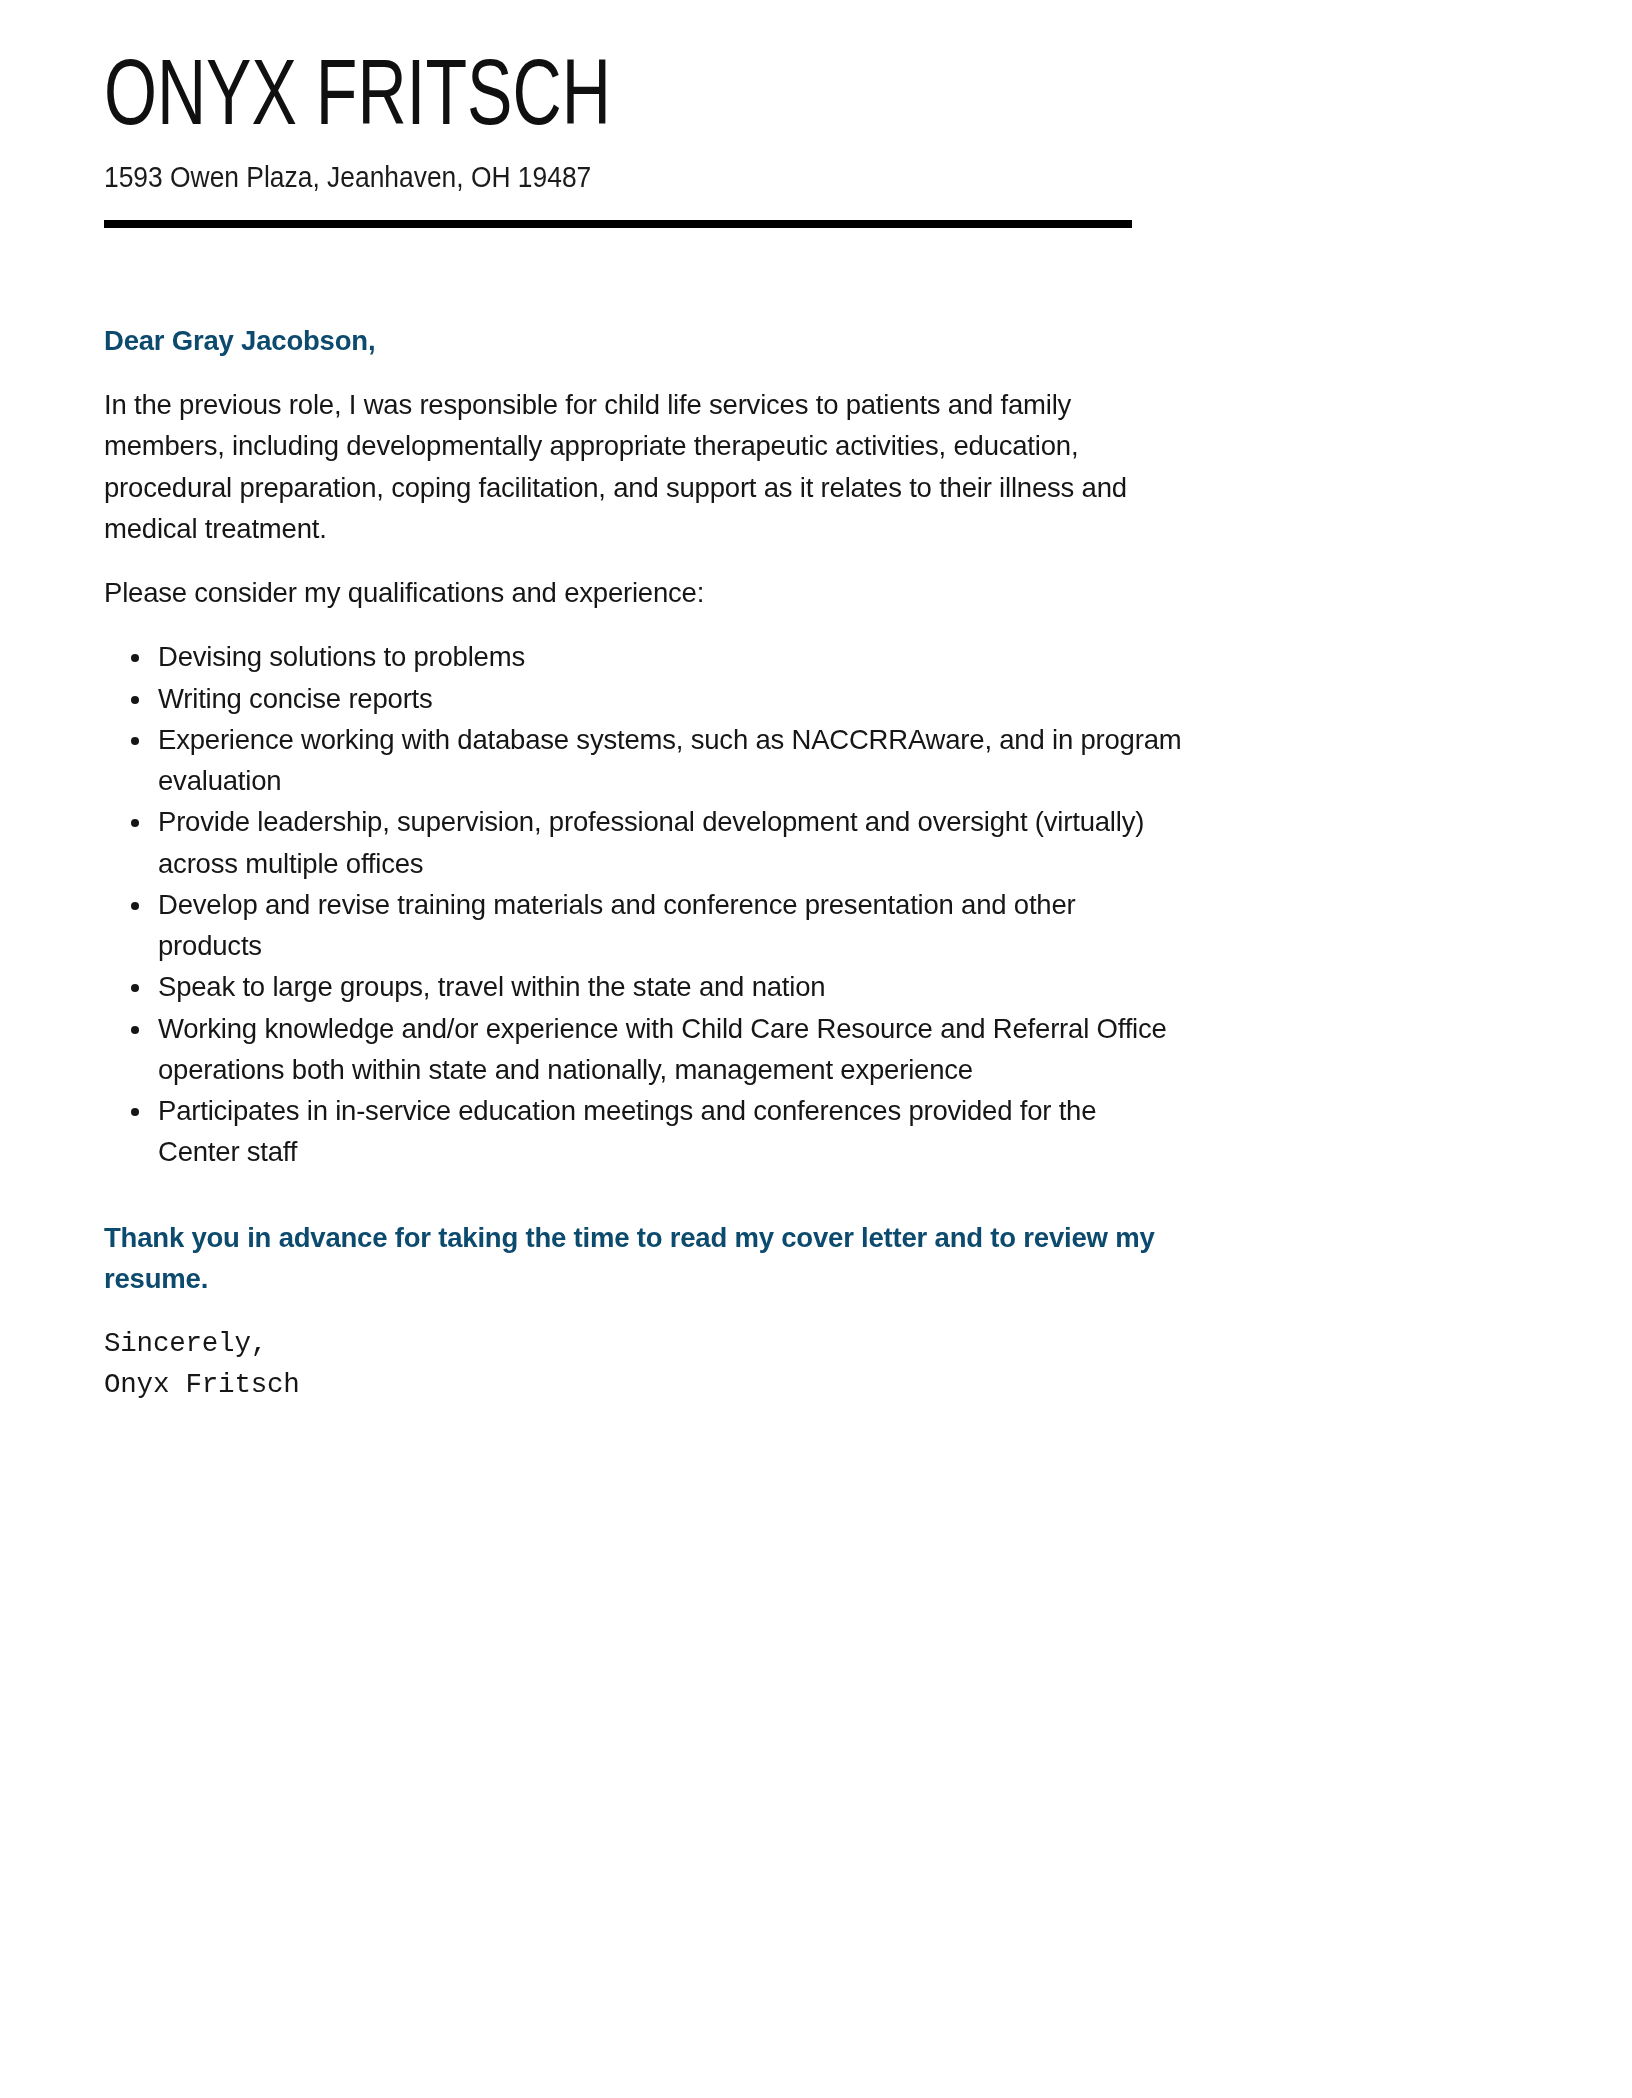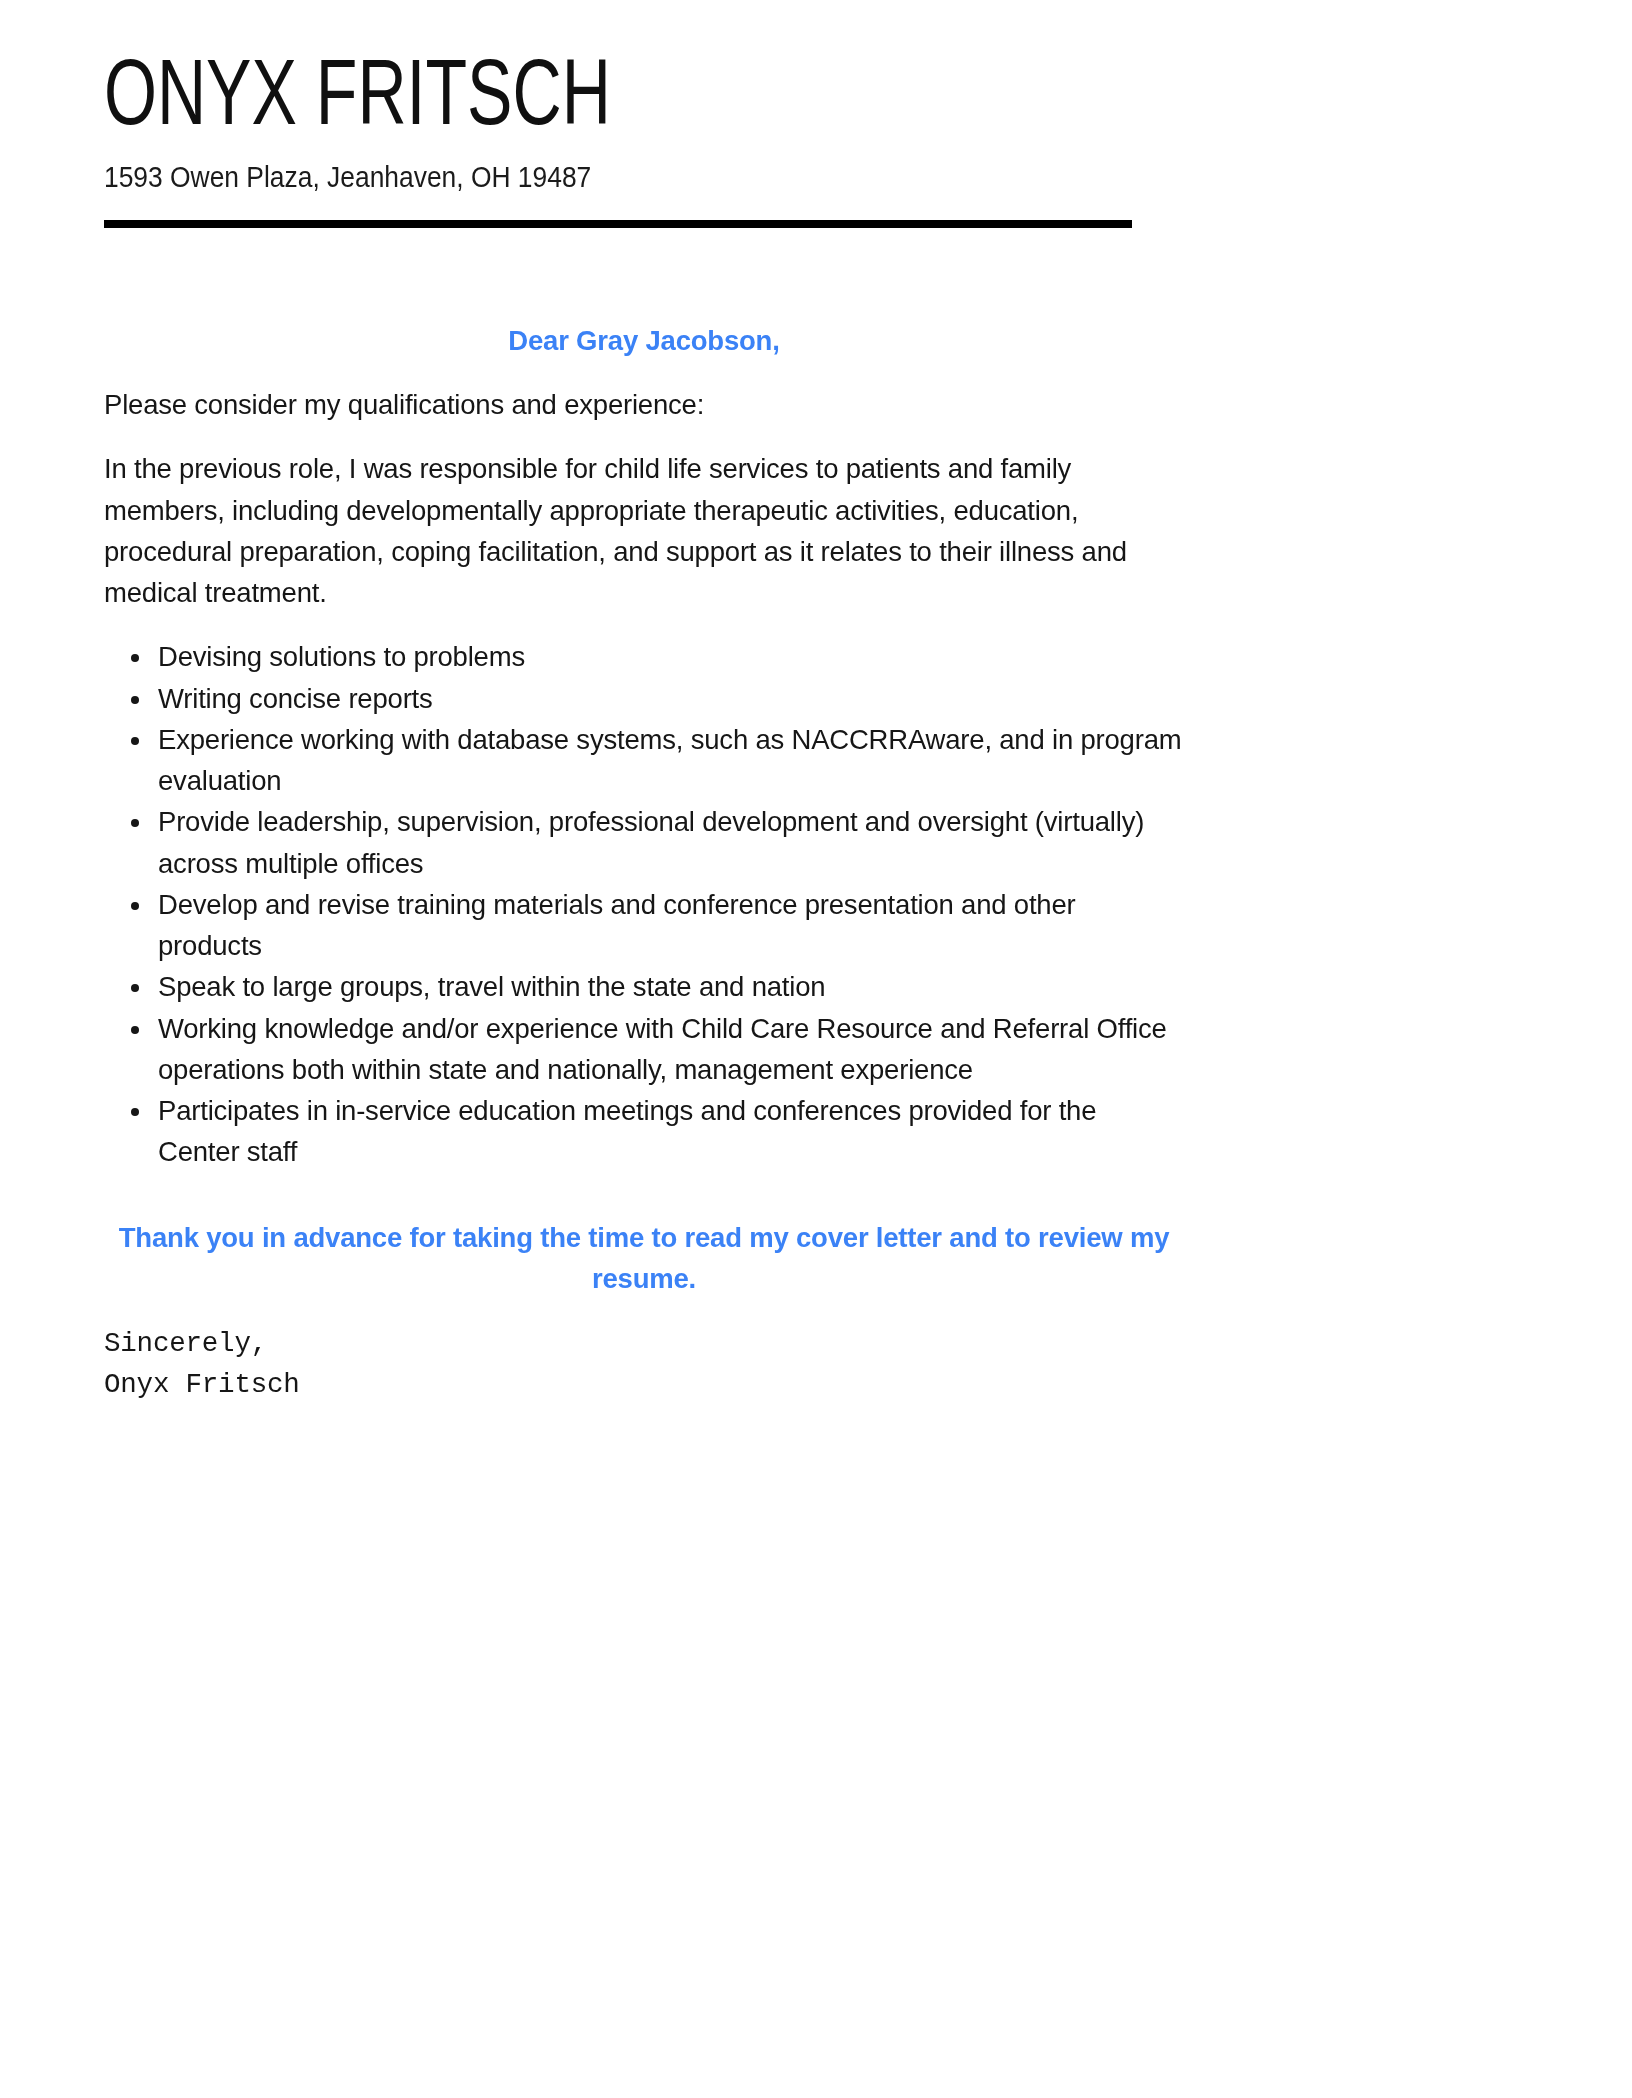--- a/index.html
+++ b/index.html
@@ -54,22 +54,21 @@
     font-size: 27.5px;
     line-height: 1.5;
     letter-spacing: -0.2px;
     color: #161616;
   }
   .para {
     margin: 0 0 23px 0;
   }
   .bold {
     font-weight: 700;
-    color: #3b82f6;
-    text-align: center;
+    color: #0c4a6e;
   }
   ul.qualifications {
     margin: 0 0 44px 0;
     padding: 0 0 0 50px;
     list-style: disc outside;
   }
   ul.qualifications li {
     margin: 0;
     padding-left: 4px;
   }
@@ -90,23 +89,23 @@
     <h1 class="applicant-name">ONYX FRITSCH</h1>
     <div class="applicant-address">1593 Owen Plaza, Jeanhaven, OH 19487</div>
     <div class="header-rule"></div>
   </header>
 
   <main class="letter">
 
     <p class="para bold">Dear Gray Jacobson,</p>
 
 
+    <p class="para">In the previous role, I was responsible for child life services to patients and family members, including developmentally appropriate therapeutic activities, education, procedural preparation, coping facilitation, and support as it relates to their illness and medical treatment.</p>
+
     <p class="para">Please consider my qualifications and experience:</p>
-
-    <p class="para">In the previous role, I was responsible for child life services to patients and family members, including developmentally appropriate therapeutic activities, education, procedural preparation, coping facilitation, and support as it relates to their illness and medical treatment.</p>
 
     <ul class="qualifications">
       <li>Devising solutions to problems</li>
       <li>Writing concise reports</li>
       <li>Experience working with database systems, such as NACCRRAware, and in program evaluation</li>
       <li>Provide leadership, supervision, professional development and oversight (virtually) across multiple offices</li>
       <li>Develop and revise training materials and conference presentation and other products</li>
       <li>Speak to large groups, travel within the state and nation</li>
       <li>Working knowledge and/or experience with Child Care Resource and Referral Office operations both within state and nationally, management experience</li>
       <li>Participates in in-service education meetings and conferences provided for the Center staff</li>

